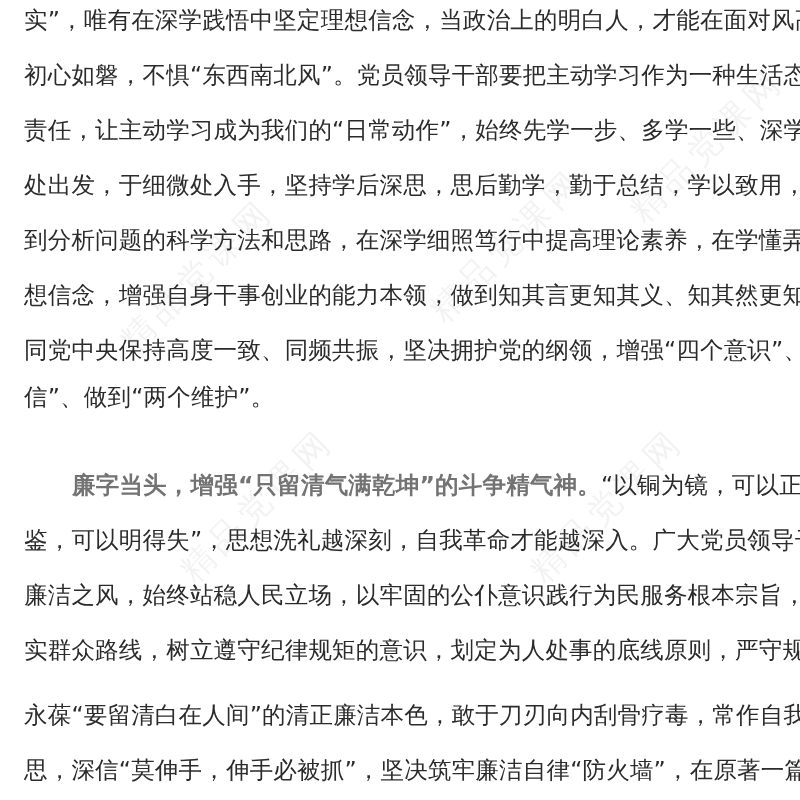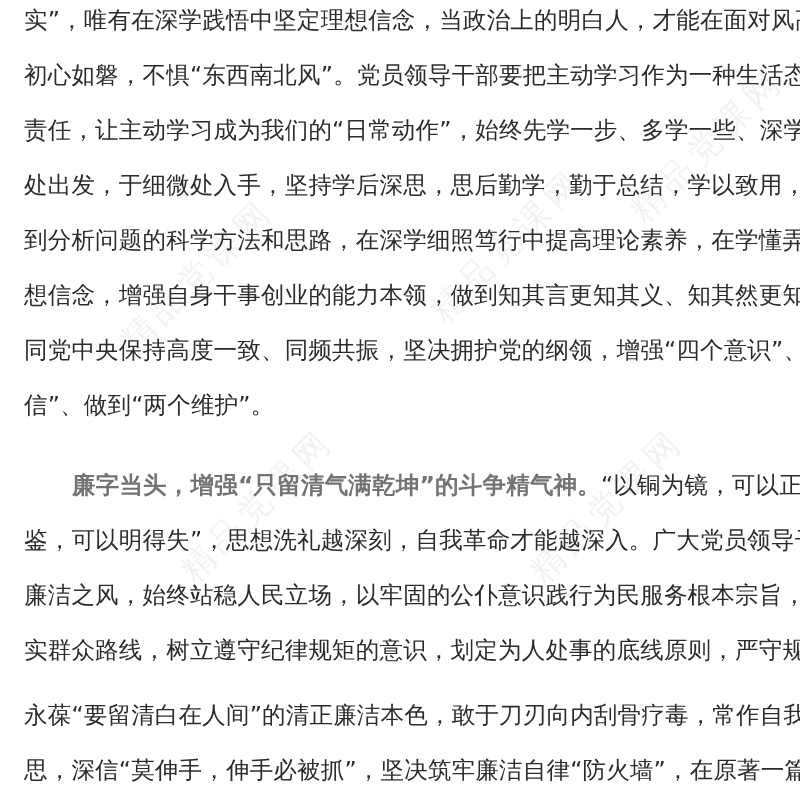--- a/index.html
+++ b/index.html
@@ -47,21 +47,21 @@
   <div class="wm" style="left:520px; top:560px;">精品党课网</div>
   <div class="wm" style="left:620px; top:200px;">精品党课网</div>
 
   <div class="line" style="top:5px;">实”，唯有在深学践悟中坚定理想信念，当政治上的明白人，才能在面对风高浪急的考验时</div>
   <div class="line" style="top:60px;">初心如磐，不惧“东西南北风”。党员领导干部要把主动学习作为一种生活态度、一种工作</div>
   <div class="line" style="top:115px;">责任，让主动学习成为我们的“日常动作”，始终先学一步、多学一些、深学一层，从大局</div>
   <div class="line" style="top:170px;">处出发，于细微处入手，坚持学后深思，思后勤学，勤于总结，学以致用，在深钻细研中学</div>
   <div class="line" style="top:225px;">到分析问题的科学方法和思路，在深学细照笃行中提高理论素养，在学懂弄通做实中坚定理</div>
   <div class="line" style="top:280px;">想信念，增强自身干事创业的能力本领，做到知其言更知其义、知其然更知其所以然，始终</div>
   <div class="line" style="top:335px;">同党中央保持高度一致、同频共振，坚决拥护党的纲领，增强“四个意识”、坚定“四个自</div>
-  <div class="line last" style="top:390px;">信”、做到“两个维护”。</div>
+  <div class="line last" style="top:382px;">信”、做到“两个维护”。</div>
 
   <div class="line indent" style="top:470px;">
     <span class="bold">廉字当头，增强“只留清气满乾坤”的斗争精气神。</span><span>“以铜为镜，可以正衣冠；以人为</span>
   </div>
   <div class="line" style="top:525px;">鉴，可以明得失”，思想洗礼越深刻，自我革命才能越深入。广大党员领导干部要弘扬清正</div>
   <div class="line" style="top:580px;">廉洁之风，始终站稳人民立场，以牢固的公仆意识践行为民服务根本宗旨，一步一个脚印走</div>
   <div class="line" style="top:635px;">实群众路线，树立遵守纪律规矩的意识，划定为人处事的底线原则，严守规矩，不逾底线，</div>
   <div class="line" style="top:700px;">永葆“要留清白在人间”的清正廉洁本色，敢于刀刃向内刮骨疗毒，常作自我批评、自我反</div>
   <div class="line" style="top:755px;">思，深信“莫伸手，伸手必被抓”，坚决筑牢廉洁自律“防火墙”，在原著一篇一篇读、原</div>
 </div>

